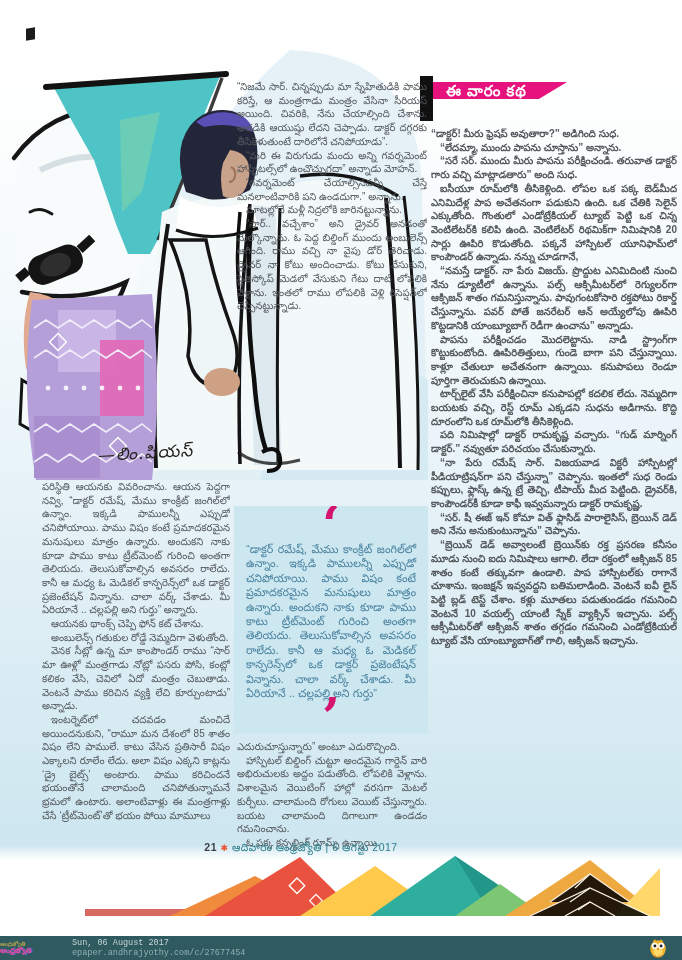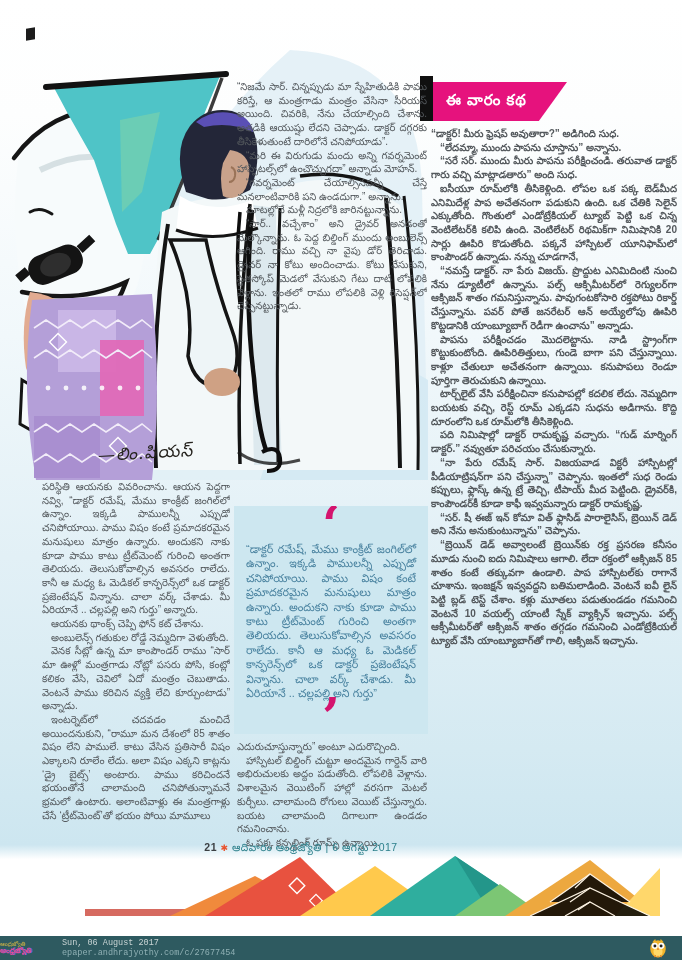--- a/index.html
+++ b/index.html
@@ -15,23 +15,23 @@
     background:#1c1c1c; transform: skewY(-8deg); }
 
   
   .illus { position:absolute; left:0; top:0; }
   .signature { position:absolute; left:98px; top:440px; width:190px;
     font-family:"DejaVu Serif", serif; font-style:italic; font-size:17px;
     color:#26241f; transform: rotate(-3deg); letter-spacing:1px; }
 
   
   .banner-pole { position:absolute; left:420px; top:76px; width:13px; height:45px; background:#101010; }
-  .banner-flag { position:absolute; left:433px; top:82px; width:134px; height:39px;
+  .banner-flag { position:absolute; left:433px; top:82px; width:134px; height:17px;
     background:#e6127d; clip-path: polygon(0 0, 100% 0, 79% 100%, 0 100%);
-    display:flex; align-items:center; padding-left:13px;
+    display:flex; padding-left:13px;
     color:#fff; font-weight:bold; font-size:15px; letter-spacing:1px; }
 
   
   .col { position:absolute; overflow:hidden; color:#54595d; font-size:10px;
     line-height:13.7px; text-align:justify; }
   .col p { margin:0; text-indent:9px; }
   .col p:first-child { text-indent:0; }
   .col-middle-top    { left:237px; top:80px;  width:190px; height:424px; }
   .col-middle-bottom { left:237px; top:740px; width:190px; height:116px; }
   .col-left          { left:42px;  top:480px; width:188px; height:376px; }
@@ -53,21 +53,21 @@
   
   .band { position:absolute; left:30px; top:852px; }
 
   
   .bottom-bar { position:absolute; left:0; top:936px; width:682px; height:24px;
     background:#2e5a60; display:flex; align-items:center; }
   .bar-logo { width:56px; line-height:1; }
   .logo-top { font-size:6px; color:#cdb345; white-space:nowrap; overflow:hidden; }
   .logo-bottom { font-size:7.5px; font-weight:bold; color:#e84a9a; white-space:nowrap; overflow:hidden;
     text-shadow: 1px 0 0 #3d6fd1; }
-  .bar-text { margin-left:6px; font-family:"Liberation Mono", monospace; line-height:1.2; }
+  .bar-text { margin-left:16px; font-family:"Liberation Mono", monospace; line-height:1.2; }
   .bar-date { font-size:8.5px; color:#c8d4d4; }
   .bar-url  { font-size:8.5px; color:#8fb0b4; }
   .owl { position:absolute; right:14px; top:2px; }
 </style>
 </head>
 <body>
 
 <div class="page">
 
   <div class="corner-mark"></div>

